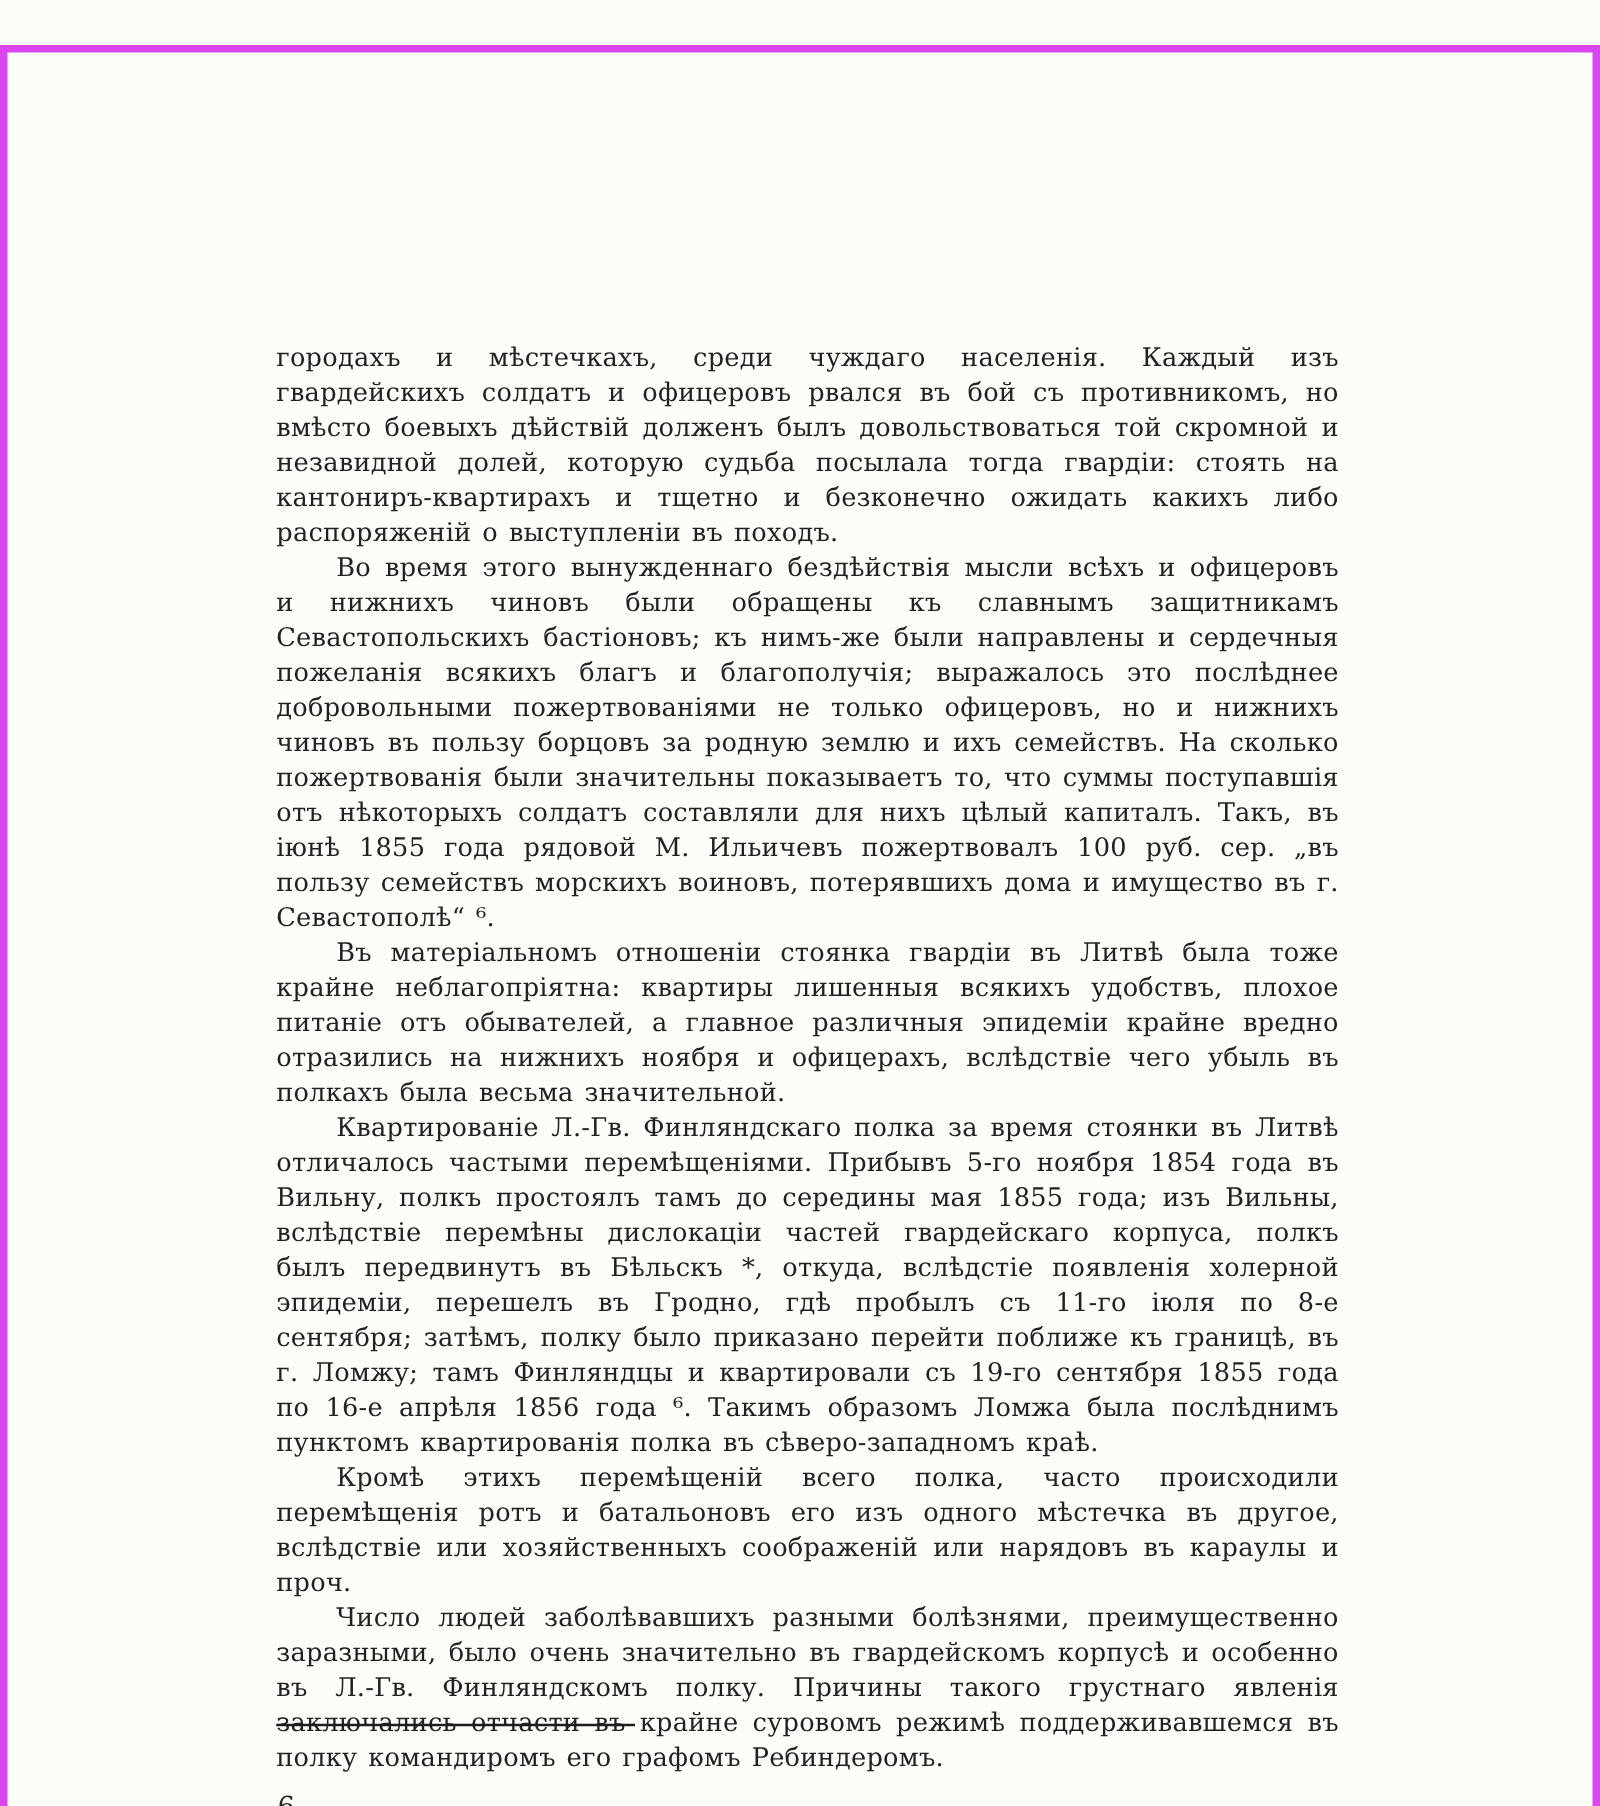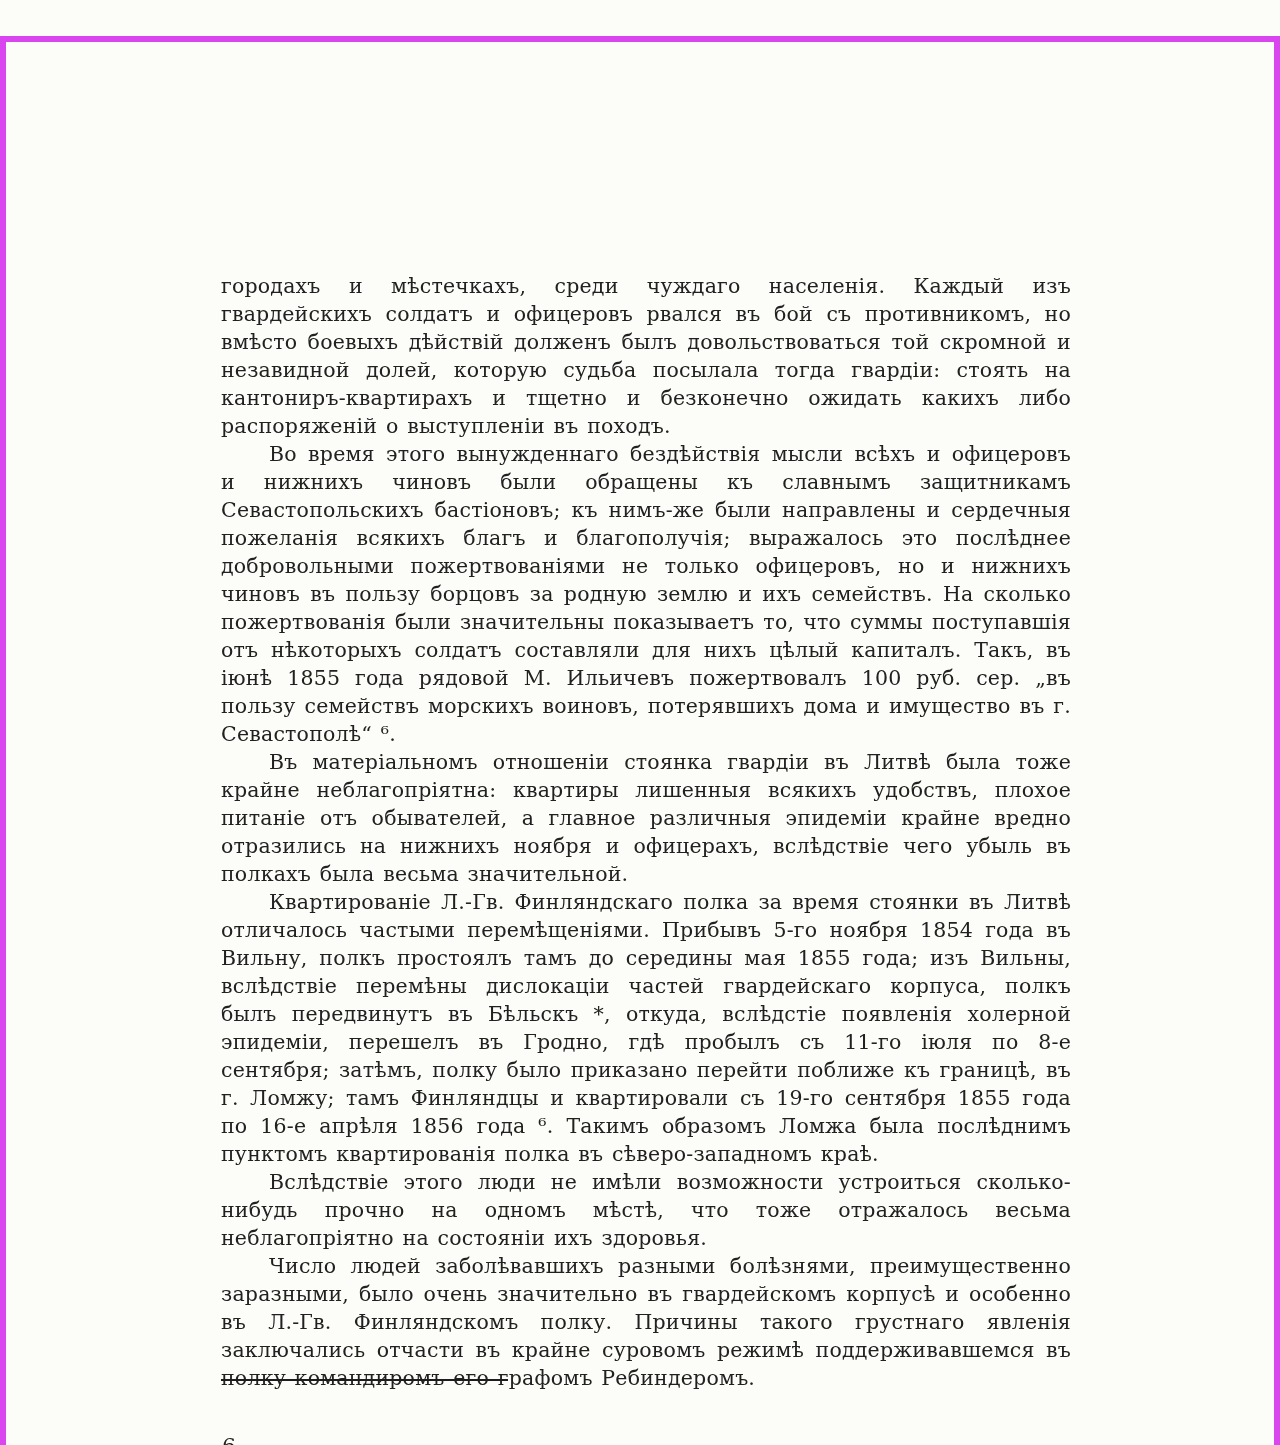--- a/index.html
+++ b/index.html
@@ -72,21 +72,21 @@
 </head>
 <body>
 
 <div class="scan-page">
 
   <div class="text-block">
     <p class="no-indent">городахъ и мѣстечкахъ, среди чуждаго населенія. Каждый изъ гвардейскихъ солдатъ и офицеровъ рвался въ бой съ противникомъ, но вмѣсто боевыхъ дѣйствій долженъ былъ довольствоваться той скромной и незавидной долей, которую судьба посылала тогда гвардіи: стоять на кантониръ-квартирахъ и тщетно и безконечно ожидать какихъ либо распоряженій о выступленіи въ походъ.</p>
     <p>Во время этого вынужденнаго бездѣйствія мысли всѣхъ и офицеровъ и нижнихъ чиновъ были обращены къ славнымъ защитникамъ Севастопольскихъ бастіоновъ; къ нимъ-же были направлены и сердечныя пожеланія всякихъ благъ и благополучія; выражалось это послѣднее добровольными пожертвованіями не только офицеровъ, но и нижнихъ чиновъ въ пользу борцовъ за родную землю и ихъ семействъ. На сколько пожертвованія были значительны показываетъ то, что суммы поступавшія отъ нѣкоторыхъ солдатъ составляли для нихъ цѣлый капиталъ. Такъ, въ іюнѣ 1855 года рядовой М. Ильичевъ пожертвовалъ 100 руб. сер. „въ пользу семействъ морскихъ воиновъ, потерявшихъ дома и имущество въ г. Севастополѣ“ ⁶.</p>
     <p>Въ матеріальномъ отношеніи стоянка гвардіи въ Литвѣ была тоже крайне неблагопріятна: квартиры лишенныя всякихъ удобствъ, плохое питаніе отъ обывателей, а главное различныя эпидеміи крайне вредно отразились на нижнихъ ноября и офицерахъ, вслѣдствіе чего убыль въ полкахъ была весьма значительной.</p>
     <p>Квартированіе Л.-Гв. Финляндскаго полка за время стоянки въ Литвѣ отличалось частыми перемѣщеніями. Прибывъ 5-го ноября 1854 года въ Вильну, полкъ простоялъ тамъ до середины мая 1855 года; изъ Вильны, вслѣдствіе перемѣны дислокаціи частей гвардейскаго корпуса, полкъ былъ передвинутъ въ Бѣльскъ *, откуда, вслѣдстіе появленія холерной эпидеміи, перешелъ въ Гродно, гдѣ пробылъ съ 11-го іюля по 8-е сентября; затѣмъ, полку было приказано перейти поближе къ границѣ, въ г. Ломжу; тамъ Финляндцы и квартировали съ 19-го сентября 1855 года по 16-е апрѣля 1856 года ⁶. Такимъ образомъ Ломжа была послѣднимъ пунктомъ квартированія полка въ сѣверо-западномъ краѣ.</p>
-    <p>Вслѣдствіе этого люди не имѣли возможности устроиться сколько-нибудь прочно на одномъ мѣстѣ, что тоже отражалось весьма неблагопріятно на состояніи ихъ здоровья.</p>
+    <p>Кромѣ этихъ перемѣщеній всего полка, часто происходили перемѣщенія ротъ и батальоновъ его изъ одного мѣстечка въ другое, вслѣдствіе или хозяйственныхъ соображеній или нарядовъ въ караулы и проч.</p>
     <p>Число людей заболѣвавшихъ разными болѣзнями, преимущественно заразными, было очень значительно въ гвардейскомъ корпусѣ и особенно въ Л.-Гв. Финляндскомъ полку. Причины такого грустнаго явленія заключались отчасти въ крайне суровомъ режимѣ поддерживавшемся въ полку командиромъ его графомъ Ребиндеромъ.</p>
 
   </div>
 
   <div class="footnote-rule"></div>
 
 
   <div class="page-number">6</div>
 
 </div>

